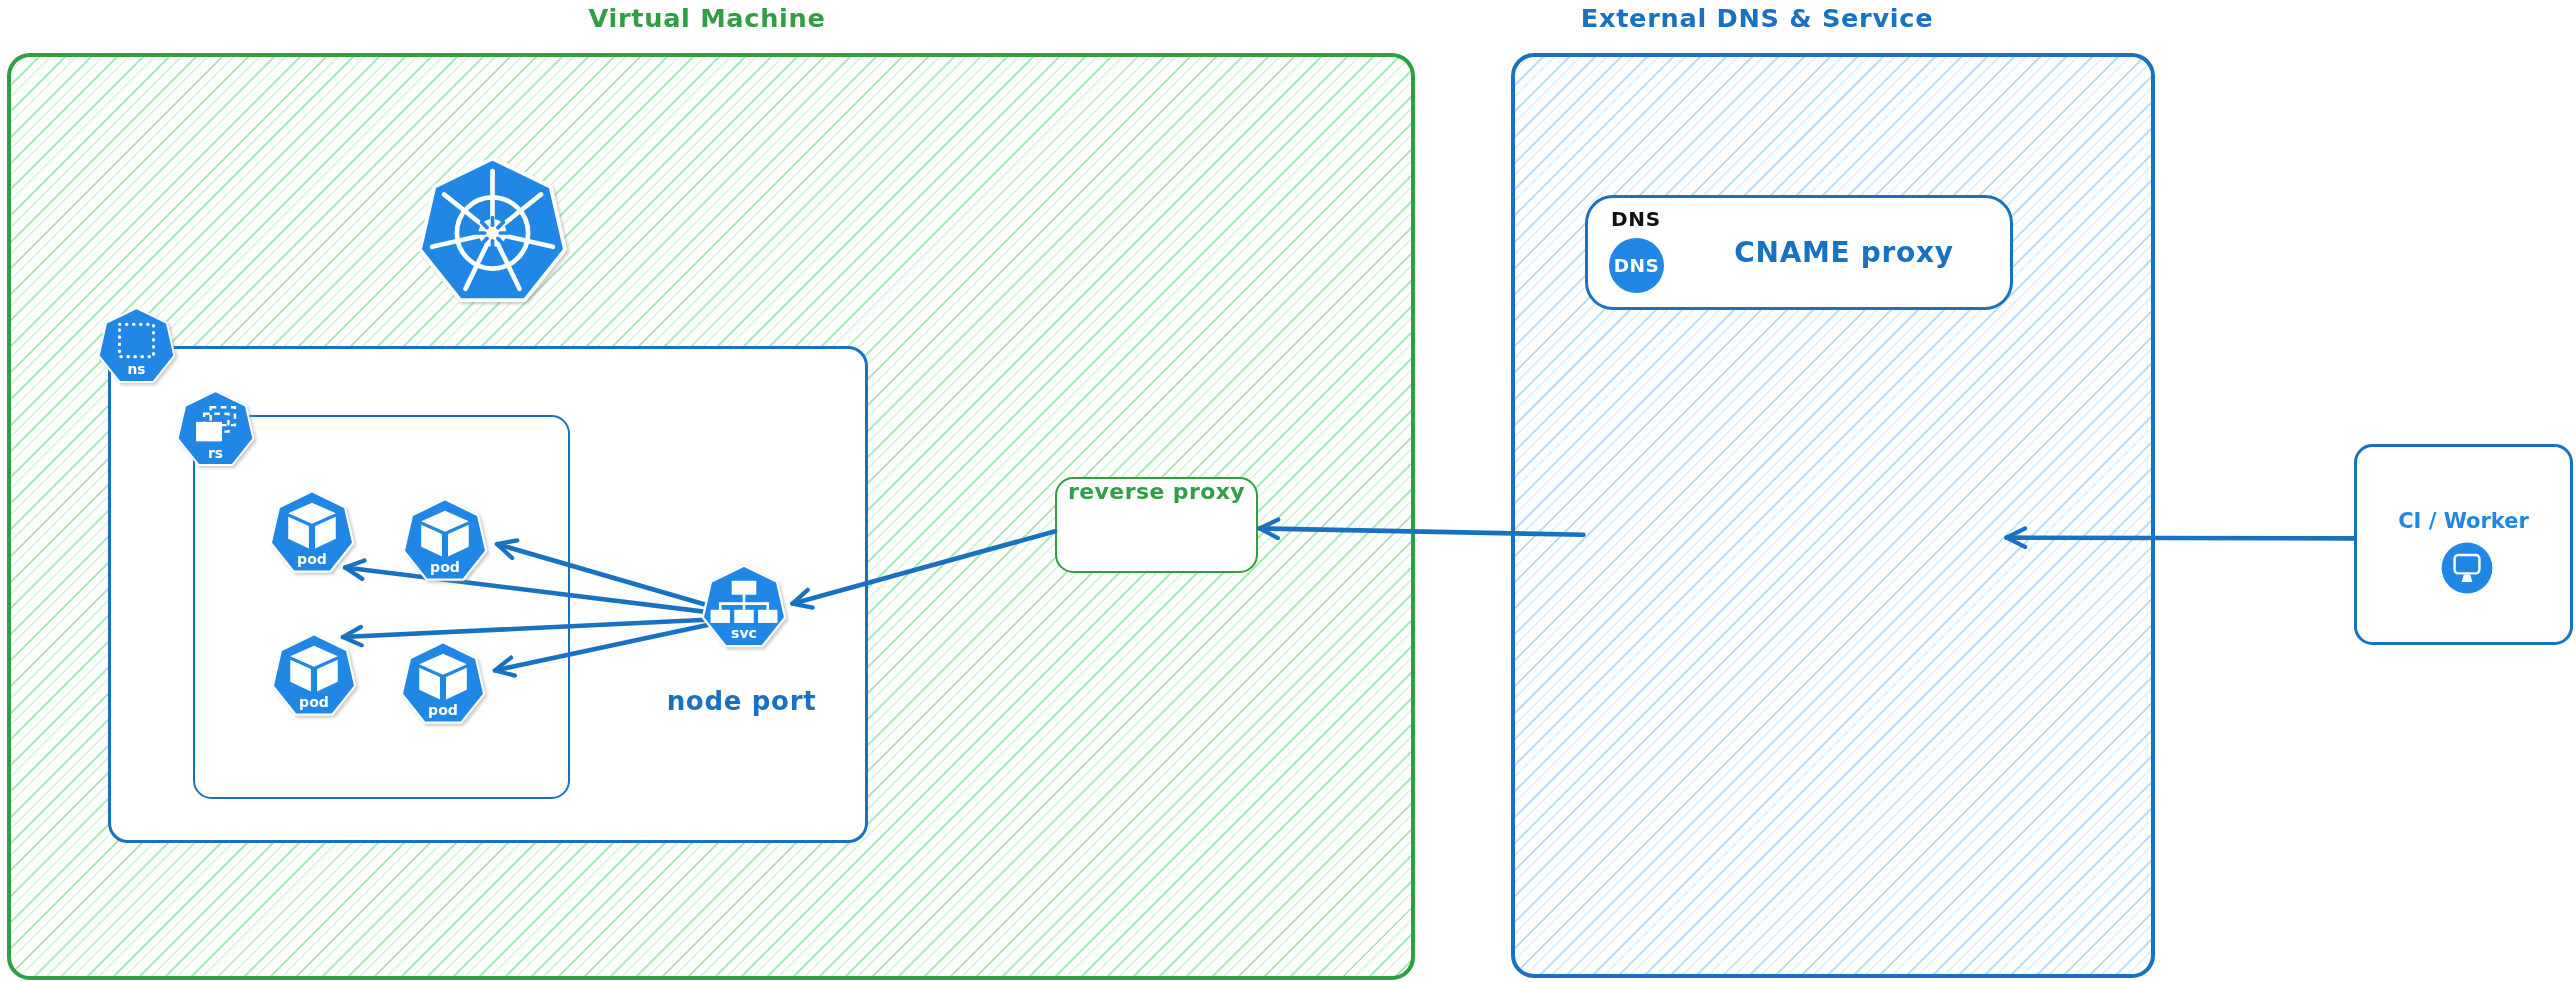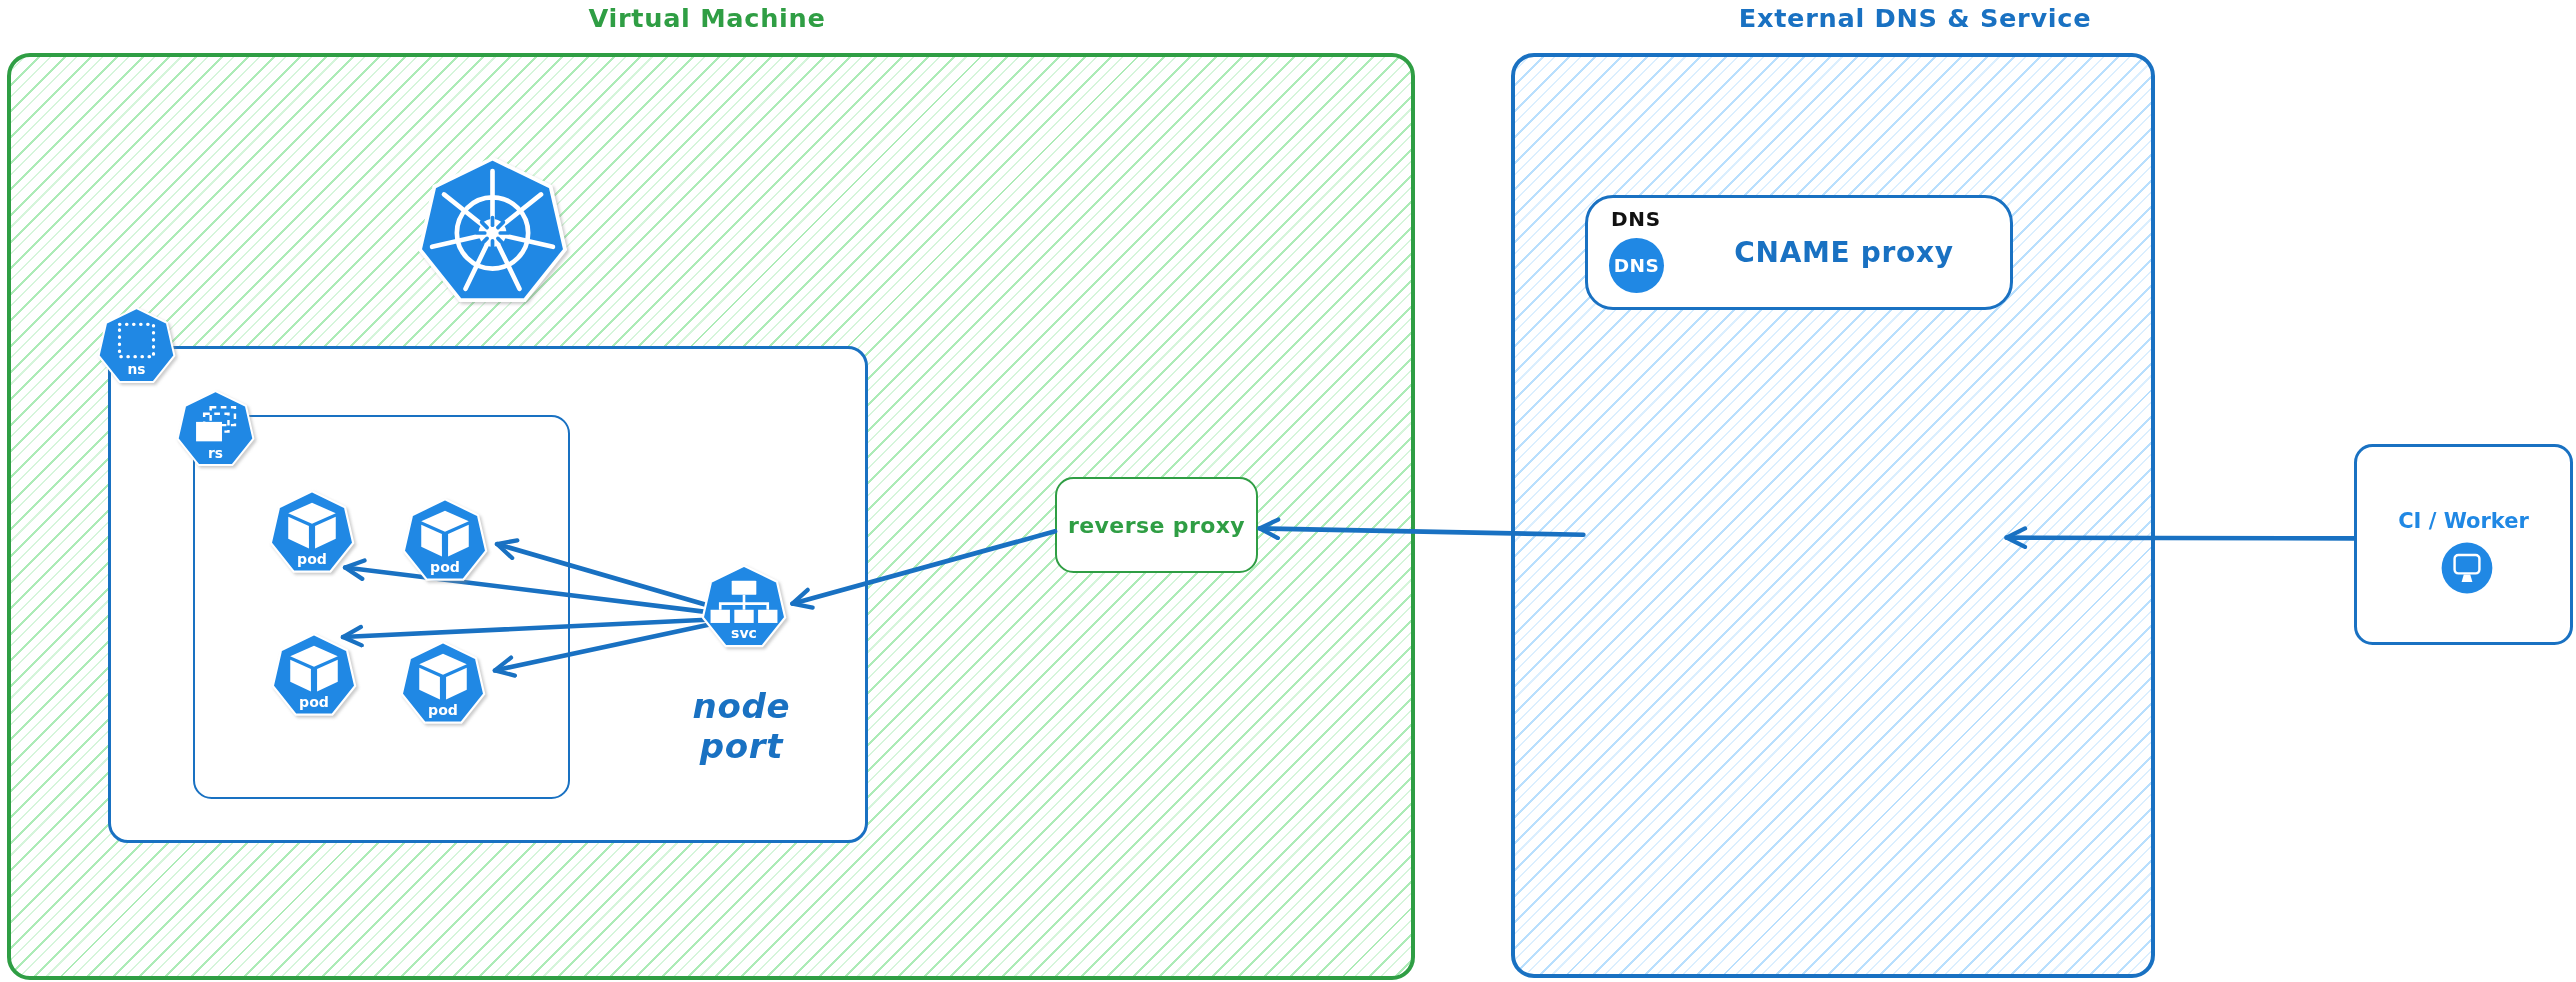--- a/index.html
+++ b/index.html
@@ -19,47 +19,47 @@
   .ext-box{
     left:1511px;top:53px;width:636px;height:917px;
     border:4.3px solid #1971c2;
     background-image:
       repeating-linear-gradient(135deg, rgba(116,192,252,.50) 0px, rgba(116,192,252,.50) 2.1px, transparent 2.1px, transparent 18.5px),
       repeating-linear-gradient(135deg, transparent 0px, transparent 8.5px, rgba(116,192,252,.26) 8.5px, rgba(116,192,252,.26) 10px, transparent 10px, transparent 18.5px);
   }
   
   .box-title{position:absolute;top:2.8px;text-align:center;font-size:25.6px;font-weight:600;letter-spacing:0.7px;z-index:5;}
   .vm-title{left:7px;width:1400px;color:#2f9e44;}
-  .ext-title{left:1597px;width:636px;color:#1971c2;}
+  .ext-title{left:1439px;width:636px;color:#1971c2;}
   
   .whitebox{position:absolute;background:#ffffff;border-radius:20px;z-index:10;}
   .ns-box{left:108px;top:346px;width:754px;height:491px;border:3.6px solid #1971c2;}
   .rs-box{left:193px;top:415px;width:373px;height:380px;border:2.8px solid #1971c2;border-radius:18.5px;z-index:11;}
   .rp-box{left:1055px;top:477px;width:199px;height:92px;border:2.8px solid #2f9e44;border-radius:18.5px;
-          display:flex;align-items:center;justify-content:center;}
+          display:flex;justify-content:center;}
   .rp-label{color:#2f9e44;font-size:22px;font-weight:600;letter-spacing:0.4px;}
   .dns-box{left:1585px;top:195px;width:422px;height:109px;border:3.6px solid #1971c2;border-radius:28px;}
   .worker-box{left:1583px;top:487px;width:415px;height:99px;border:3.6px solid #1971c2;border-radius:18.5px;
           display:flex;align-items:center;justify-content:center;}
   .worker-label{color:#1971c2;font-size:27px;font-weight:600;letter-spacing:0.4px;}
   .ci-box{left:2354px;top:444px;width:213px;height:195px;border:3.6px solid #1971c2;border-radius:18.5px;}
   .ci-label{position:absolute;left:0;top:62px;width:100%;text-align:center;color:#2088e4;font-size:21px;font-weight:600;}
   
   .icon{position:absolute;z-index:30;}
   .hept-shadow{filter:drop-shadow(2.1px 2.8px 1.4px rgba(140,140,140,.45));}
   .hept-fill{fill:#2088e4;stroke:#ffffff;stroke-width:2.5;}
   .icon-text{fill:#ffffff;font-family:"DejaVu Sans",sans-serif;font-weight:600;}
   .dns-circle{position:absolute;left:21px;top:40px;width:55px;height:55px;border-radius:50%;
           background:#2088e4;display:flex;align-items:center;justify-content:center;z-index:12;}
   .dns-circle span{color:#ffffff;font-size:18.5px;font-weight:600;letter-spacing:0.4px;}
   .dns-heading{position:absolute;left:23px;top:8.5px;color:#111111;font-size:20px;font-weight:700;letter-spacing:0.7px;z-index:12;}
   .cname-label{position:absolute;left:128px;top:0;width:256px;height:100%;display:flex;align-items:center;justify-content:center;
           color:#1971c2;font-size:28px;font-weight:600;letter-spacing:0.7px;z-index:12;}
   .node-port{position:absolute;left:660px;top:686px;width:163px;text-align:center;color:#1971c2;
-          font-size:34px;font-weight:600;letter-spacing:0.7px;z-index:20;font-style:italic;}
+          font-size:26px;font-weight:600;letter-spacing:0.7px;z-index:20;}
   
   #arrows{position:absolute;left:0;top:0;z-index:25;pointer-events:none;}
 </style>
 </head>
 <body>
 
 <div id="canvas">
 
   <div class="bigbox vm-box"></div>
   <div class="box-title vm-title">Virtual Machine</div>

